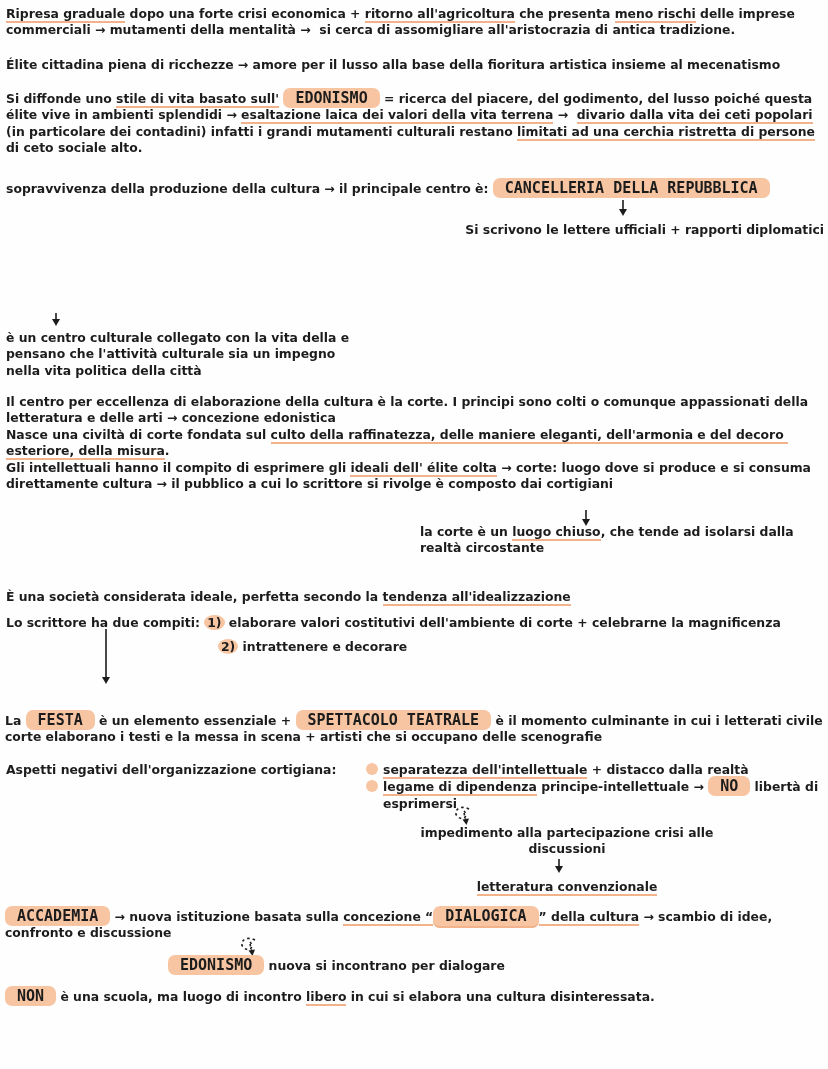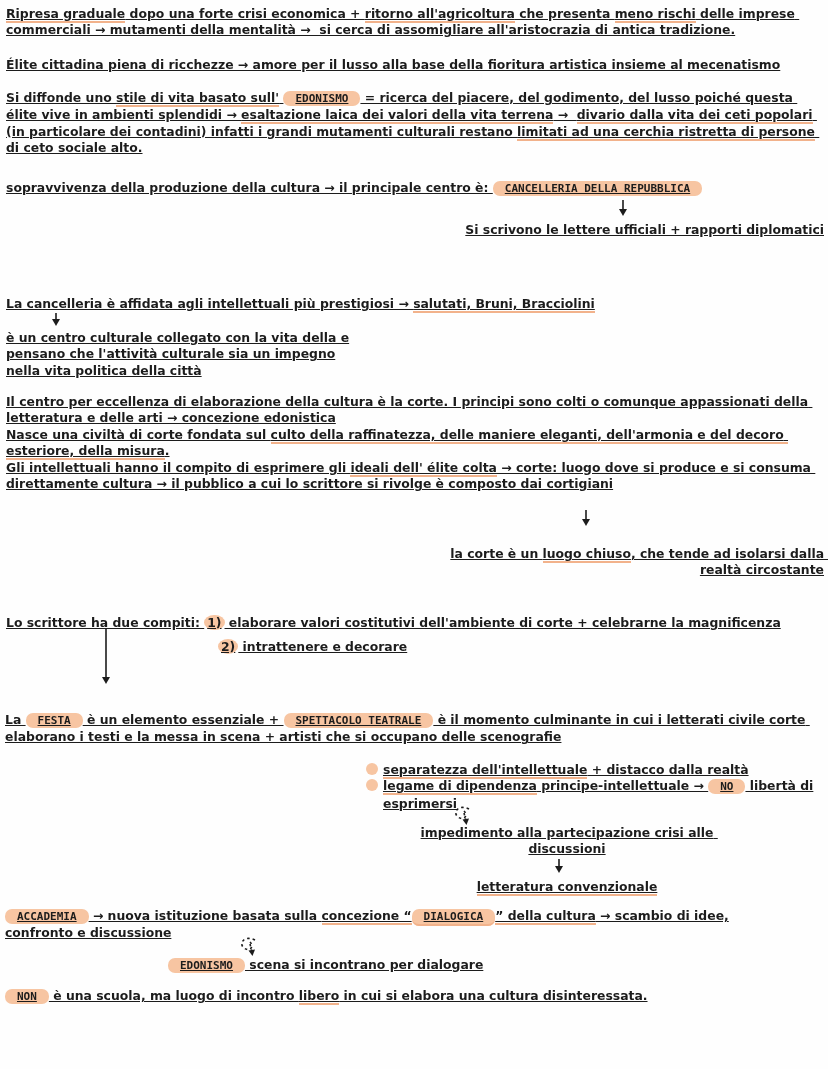--- a/index.html
+++ b/index.html
@@ -14,29 +14,29 @@
     width:828px;height:1069px;
     background:var(--bg);
     font-family:"DejaVu Sans",sans-serif;
     font-weight:bold;
     color:var(--ink);
     font-size:12.4px;
     line-height:16.4px;
     overflow:hidden;
     margin:0 auto;
   }
-  .para{position:absolute;letter-spacing:0px;text-decoration:underline;}
+  .para{position:absolute;letter-spacing:0px;}
   .seg{white-space:pre-wrap;}
   .u{border-bottom:2px solid var(--ul);padding-bottom:0px;}
   .hl{
     background:var(--hl);
     border-radius:7px;
     padding:1px 12px;
     font-family:"DejaVu Sans Mono",monospace;
-    font-size:11px;
+    font-size:15px;
   }
   .circle{
     background:var(--hl);
     border-radius:50%;
     padding:0 3px;
   }
   .bullet{
     display:inline-block;
     width:12px;height:12px;
     background:var(--hl);
@@ -55,52 +55,53 @@
 <div class="page" id="note-root">
     <div class="para" style="left: 6px; top: 6px; width: 814px;"><span class="seg u">Ripresa graduale</span><span class="seg"> dopo una forte crisi economica + </span><span class="seg u">ritorno all'agricoltura</span><span class="seg"> che presenta </span><span class="seg u">meno rischi</span><span class="seg"> delle imprese commerciali → mutamenti della mentalità →  si cerca di assomigliare all'aristocrazia di antica tradizione.</span></div>
     <div class="para" style="left: 6px; top: 57px; width: 814px;"><span class="seg">Élite cittadina piena di ricchezze → amore per il lusso alla base della fioritura artistica insieme al mecenatismo</span></div>
     <div class="para" style="left: 6px; top: 90px; width: 818px;"><span class="seg">Si diffonde uno </span><span class="seg u">stile di vita basato sull'</span><span class="seg"> </span><span class="seg hl">EDONISMO</span><span class="seg"> = ricerca del piacere, del godimento, del lusso poiché questa élite vive in ambienti splendidi → </span><span class="seg u">esaltazione laica dei valori della vita terrena</span><span class="seg"> →  </span><span class="seg u">divario dalla vita dei ceti popolari</span><span class="seg"> (in particolare dei contadini) infatti i grandi mutamenti culturali restano </span><span class="seg u">limitati ad una cerchia ristretta di persone</span><span class="seg"> di ceto sociale alto.</span></div>
     <div class="para" style="left: 6px; top: 180px; width: 814px;"><span class="seg">sopravvivenza della produzione della cultura → il principale centro è: </span><span class="seg hl">CANCELLERIA DELLA REPUBBLICA</span></div>
     <svg width="12" height="16" class="abs arrow" style="left: 617px; top: 200px;">
       <line x1="6" y1="0" x2="6" y2="11" stroke-width="1.6"></line>
       <polygon points="2,9 10,9 6,16"></polygon>
     </svg>
     <div class="para" style="left: 424px; top: 222px; width: 400px; text-align: right;"><span class="seg">Si scrivono le lettere ufficiali + rapporti diplomatici</span></div>
-    <div class="para" style="left: 6px; top: 296px; width: 814px;"><span class="seg">La cancelleria è affidata agli intellettuali più prestigiosi → </span><span class="seg u">salutati, Bruni, Bracciolini</span></div>
     <svg width="12" height="13" class="abs arrow" style="left: 50px; top: 313px;">
       <line x1="6" y1="0" x2="6" y2="8" stroke-width="1.6"></line>
       <polygon points="2,6 10,6 6,13"></polygon>
     </svg>
     <div class="para" style="left: 6px; top: 330px; width: 520px;"><span class="seg">è un centro culturale collegato con la vita della e</span><br><span class="seg">pensano che l'attività culturale sia un impegno</span><br><span class="seg">nella vita politica della città</span></div>
     <div class="para" style="left: 6px; top: 394px; width: 818px;"><span class="seg">Il centro per eccellenza di elaborazione della cultura è la corte. I principi sono colti o comunque appassionati della letteratura e delle arti → concezione edonistica</span><br><span class="seg">Nasce una civiltà di corte fondata sul </span><span class="seg u">culto della raffinatezza, delle maniere eleganti, dell'armonia e del decoro esteriore, della misura</span><span class="seg">.</span><br><span class="seg">Gli intellettuali hanno il compito di esprimere gli </span><span class="seg u">ideali dell' élite colta</span><span class="seg"> → corte: luogo dove si produce e si consuma direttamente cultura → il pubblico a cui lo scrittore si rivolge è composto dai cortigiani</span></div>
     <svg width="12" height="16" class="abs arrow" style="left: 580px; top: 510px;">
       <line x1="6" y1="0" x2="6" y2="11" stroke-width="1.6"></line>
       <polygon points="2,9 10,9 6,16"></polygon>
     </svg>
-    <div class="para" style="left: 420px; top: 524px; width: 404px; text-align: right; margin-top: 22px;"><span class="seg">la corte è un </span><span class="seg u">luogo chiuso</span><span class="seg">, che tende ad isolarsi dalla realtà circostante</span></div>
+    <div class="para" style="left: 420px; top: 524px; width: 404px; text-align: left;"><span class="seg">la corte è un </span><span class="seg u">luogo chiuso</span><span class="seg">, che tende ad isolarsi dalla realtà circostante</span></div>
+    <div class="para" style="left: 6px; top: 589px; width: 814px;"><span class="seg">È una società considerata ideale, perfetta secondo la </span><span class="seg u">tendenza all'idealizzazione</span></div>
     <div class="para" style="left: 6px; top: 615px; width: 818px;"><span class="seg">Lo scrittore ha due compiti: </span><span class="seg circle">1)</span><span class="seg"> elaborare valori costitutivi dell'ambiente di corte + celebrarne la magnificenza</span></div>
     <div class="para" style="left: 218px; top: 639px; width: 400px;"><span class="seg circle">2)</span><span class="seg"> intrattenere e decorare</span></div>
     <svg width="12" height="55" class="abs arrow" style="left: 100px; top: 629px;">
       <line x1="6" y1="0" x2="6" y2="50" stroke-width="1.6"></line>
       <polygon points="2,48 10,48 6,55"></polygon>
     </svg>
     <div class="para" style="left: 5px; top: 712px; width: 820px;"><span class="seg">La </span><span class="seg hl">FESTA</span><span class="seg"> è un elemento essenziale + </span><span class="seg hl">SPETTACOLO TEATRALE</span><span class="seg"> è il momento culminante in cui i letterati civile corte elaborano i testi e la messa in scena + artisti che si occupano delle scenografie</span></div>
+    <div class="para" style="left: 6px; top: 762px; width: 360px;"><span class="seg">Aspetti negativi dell'organizzazione cortigiana:</span></div>
     <div class="para" style="left: 366px; top: 762px; width: 462px;"><span class="bullet"></span><span class="seg u">separatezza dell'intellettuale</span><span class="seg"> + distacco dalla realtà</span><br><span class="bullet"></span><span class="seg u">legame di dipendenza</span><span class="seg"> principe-intellettuale → </span><span class="seg hl">NO</span><span class="seg"> libertà di</span><br><span class="gap" style="width: 17px;"></span><span class="seg">esprimersi</span></div>
     <svg width="26" height="24" class="abs arrow" style="left: 450px; top: 805px;">
       <path d="M19 4 C9 -1 2 7 8 12 C13 16 19 11 14 6" stroke-width="1.6" stroke-dasharray="2.5 3"></path>
       <path d="M14 8 L16 16" stroke-width="1.6" stroke-dasharray="2.5 3"></path>
       <polygon points="12.5,14.5 19,13.5 16.5,20"></polygon>
     </svg>
     <div class="para" style="left: 412px; top: 825px; width: 310px; text-align: center;"><span class="seg">impedimento alla partecipazione crisi alle discussioni</span></div>
     <svg width="12" height="14" class="abs arrow" style="left: 553px; top: 859px;">
       <line x1="6" y1="0" x2="6" y2="9" stroke-width="1.6"></line>
       <polygon points="2,7 10,7 6,14"></polygon>
     </svg>
     <div class="para" style="left: 412px; top: 879px; width: 310px; text-align: center;"><span class="seg u">letteratura convenzionale</span></div>
     <div class="para" style="left: 5px; top: 908px; width: 818px;"><span class="seg hl">ACCADEMIA</span><span class="seg"> → nuova istituzione basata sulla </span><span class="seg u">concezione “</span><span class="seg u hl">DIALOGICA</span><span class="seg u">” della cultura</span><span class="seg"> → scambio di idee,</span><br><span class="seg">confronto e discussione</span></div>
     <svg width="26" height="24" class="abs arrow" style="left: 236px; top: 936px;">
       <path d="M19 4 C9 -1 2 7 8 12 C13 16 19 11 14 6" stroke-width="1.6" stroke-dasharray="2.5 3"></path>
       <path d="M14 8 L16 16" stroke-width="1.6" stroke-dasharray="2.5 3"></path>
       <polygon points="12.5,14.5 19,13.5 16.5,20"></polygon>
     </svg>
-    <div class="para" style="left: 168px; top: 957px; width: 520px;"><span class="seg hl">EDONISMO</span><span class="seg"> scena si incontrano per dialogare</span></div>
+    <div class="para" style="left: 168px; top: 957px; width: 520px;"><span class="seg hl">EDONISMO</span><span class="seg"> nuova si incontrano per dialogare</span></div>
     <div class="para" style="left: 5px; top: 988px; width: 818px;"><span class="seg hl">NON</span><span class="seg"> è una scuola, ma luogo di incontro </span><span class="seg u">libero</span><span class="seg"> in cui si elabora una cultura disinteressata.</span></div>
   </div>
 
 </body></html>

